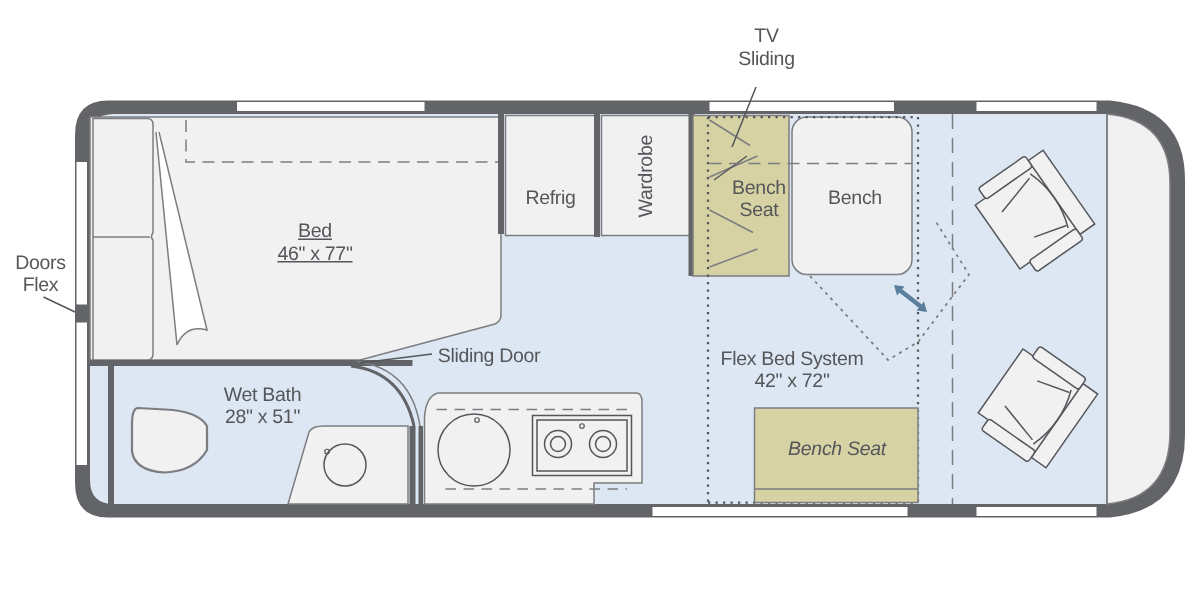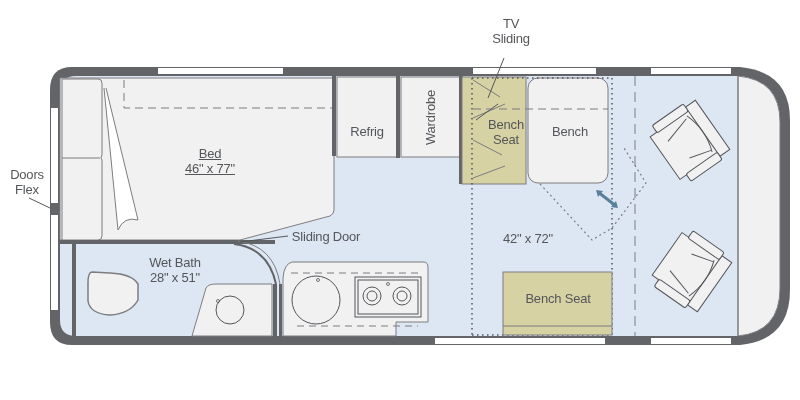--- a/index.html
+++ b/index.html
@@ -183,17 +183,18 @@
   <span>Bench</span>
 </div>
 <div class="lbl" style="left:288px; top:229px; width:76px; text-align:center;">
   <span>Sliding Door</span>
 </div>
 <div class="lbl" style="left:140px; top:255px; width:70px;">
   <span>Wet Bath</span>
   <span>28" x 51"</span>
 </div>
 <div class="lbl" style="left:476px; top:231px; width:104px;">
+  <span>Flex Bed System</span>
   <span>42" x 72"</span>
 </div>
-<div class="lbl" style="left:510px; top:291px; width:96px;">
+<div class="lbl" style="left:510px; top:291px; width:96px;font-style:italic;">
   <span>Bench Seat</span>
 </div>
 
 </body></html>

